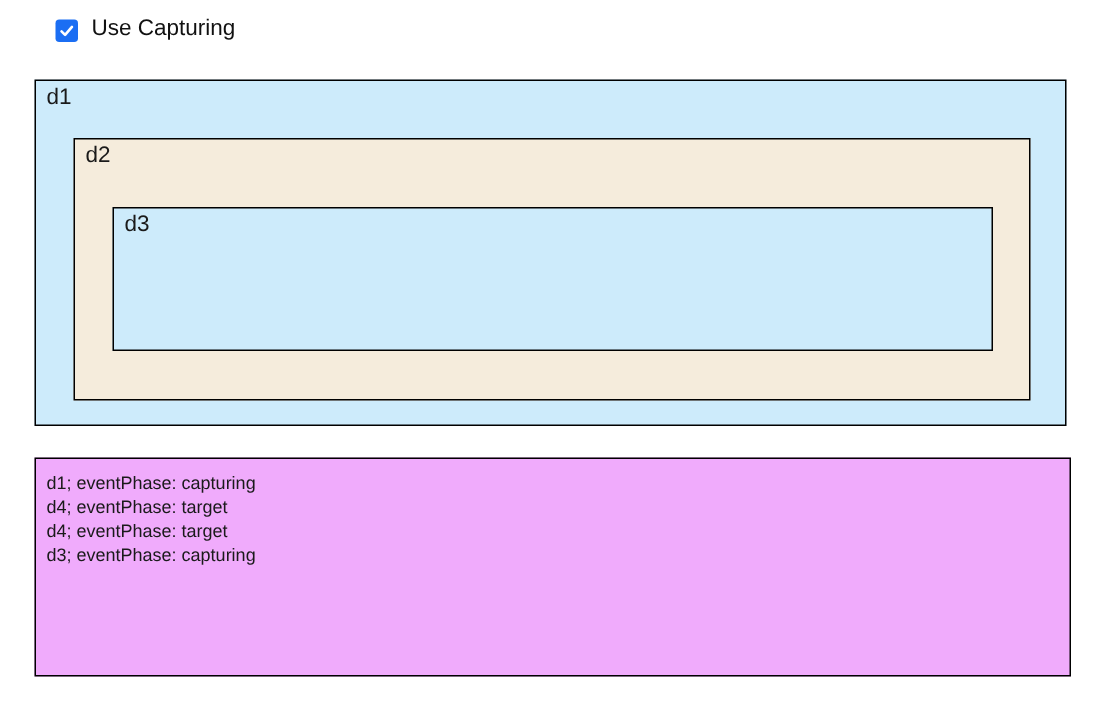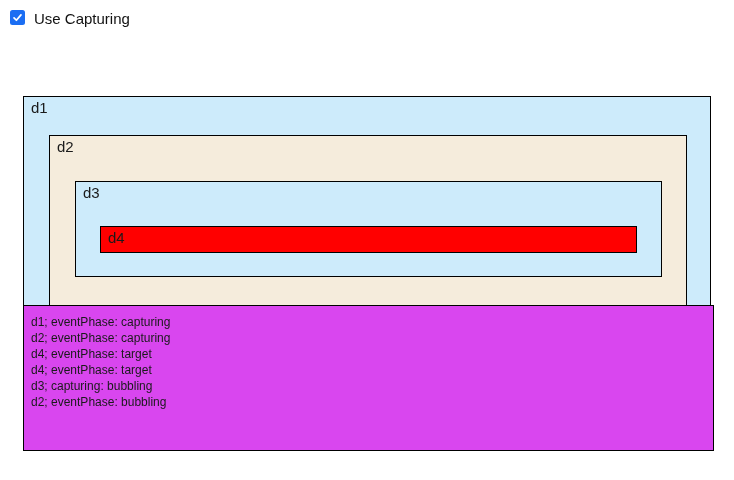--- a/index.html
+++ b/index.html
@@ -12,25 +12,26 @@
     position: relative;
     width: 734px;
     height: 480px;
     background: #ffffff;
     overflow: hidden;
   }
 
   
   .cb-row {
     position: absolute;
-    left: 10px;
+    left: 0;
     top: 10px;
     display: flex;
-    align-items: flex-start;
+    align-items: flex-end;
     cursor: pointer;
+    padding-left: 37px;
   }
   .checkbox {
     display: inline-flex;
     align-items: center;
     justify-content: center;
     width: 15px;
     height: 15px;
     border-radius: 2.5px;
     background: #1b6ef3;
     flex: 0 0 auto;
@@ -50,35 +51,35 @@
     border: 1px solid #000000;
   }
   .box-label {
     position: absolute;
     left: 7px;
     top: 2px;
     font-size: 15px;
     line-height: 18px;
     color: #1a1a1a;
   }
-  #d1 { left: 23px;  top: 53px;  width: 688px; height: 231px; background: #cdebfb; margin-top: 43px; }
+  #d1 { left: 23px;  top: 53px;  width: 688px; height: 231px; background: #cdebfb; }
   #d2 { left: 25px;  top: 38px;  width: 638px; height: 175px; background: #f5ecdc; }
   #d3 { left: 25px;  top: 45px;  width: 587px; height: 96px;  background: #cdebfb; text-align: right; }
   #d4 { left: 24px;  top: 44px;  width: 537px; height: 27px;  background: #ff0000; }
 
   
   .log {
     position: absolute;
     box-sizing: border-box;
     left: 23px;
     top: 305px;
     width: 691px;
     height: 146px;
     border: 1px solid #000000;
-    background: #d946ef;
+    background: #f0abfc;
     padding: 8px 8px 0 7px;
   }
   .log-line {
     font-size: 12px;
     line-height: 16px;
     color: #1a1a1a;
     white-space: pre;
   }
 </style>
 </head>
@@ -94,29 +95,24 @@
     </span>
     <span class="cb-label">Use Capturing</span>
   </label>
 
   <div id="d1" class="box">
     <span class="box-label">d1</span>
     <div id="d2" class="box">
       <span class="box-label">d2</span>
       <div id="d3" class="box">
         <span class="box-label">d3</span>
-        <div id="d4" class="box">
-          <span class="box-label">d4</span>
-        </div>
       </div>
     </div>
   </div>
 
   <div class="log">
     <div class="log-line">d1; eventPhase: capturing</div>
-    <div class="log-line">d2; eventPhase: capturing</div>
     <div class="log-line">d4; eventPhase: target</div>
     <div class="log-line">d4; eventPhase: target</div>
-    <div class="log-line">d3; capturing: bubbling</div>
-    <div class="log-line">d2; eventPhase: bubbling</div>
+    <div class="log-line">d3; eventPhase: capturing</div>
   </div>
 
 </div>
 
 </body></html>

